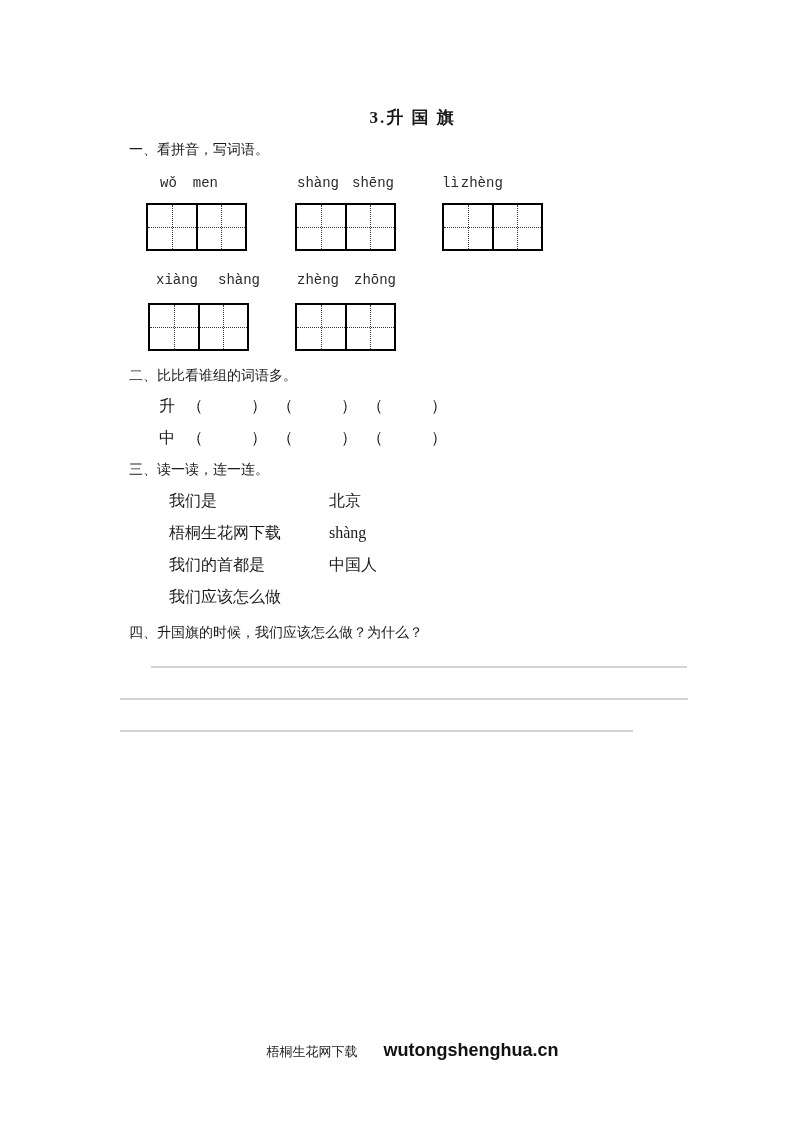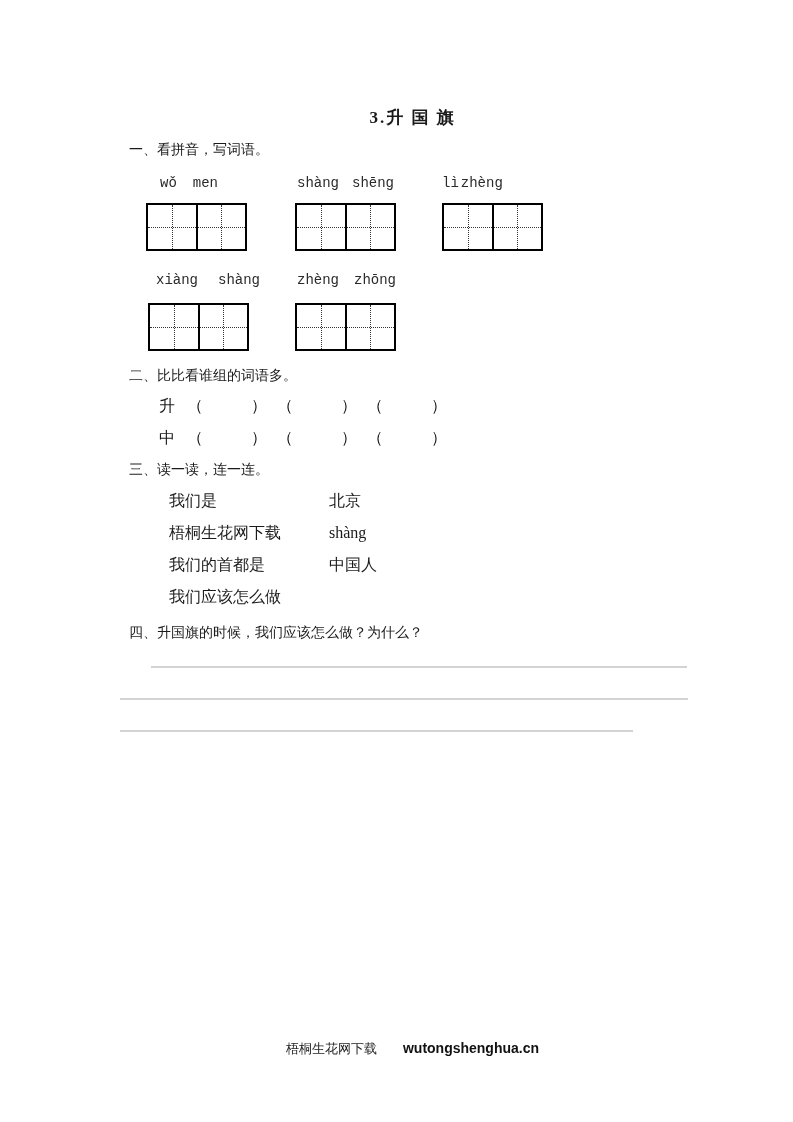--- a/index.html
+++ b/index.html
@@ -119,21 +119,21 @@
     justify-content: center;
     align-items: baseline;
     gap: 26px;
   }
   .site-name {
     font-size: 13px;
     color: #222;
   }
   .site-url {
     font-family: "Liberation Sans", "DejaVu Sans", sans-serif;
-    font-size: 14px;
+    font-size: 18px;
     font-weight: bold;
     color: #111;
   }
 </style>
 </head>
 <body>
 
 <div class="abs doc-title">3.升 国 旗</div>
 
 <div class="abs sec-heading" style="top:141px">一、看拼音，写词语。</div>

